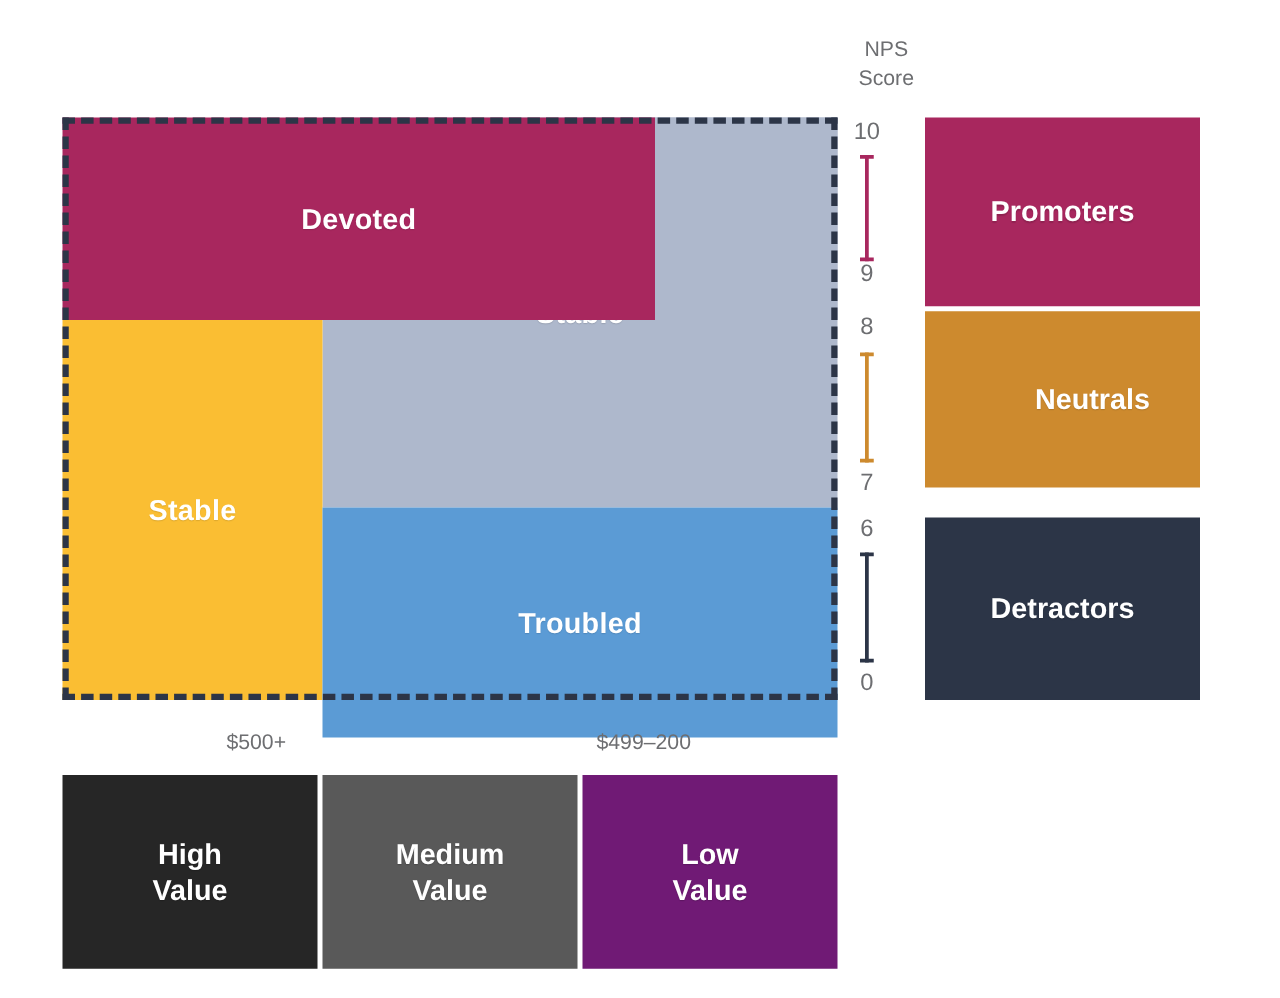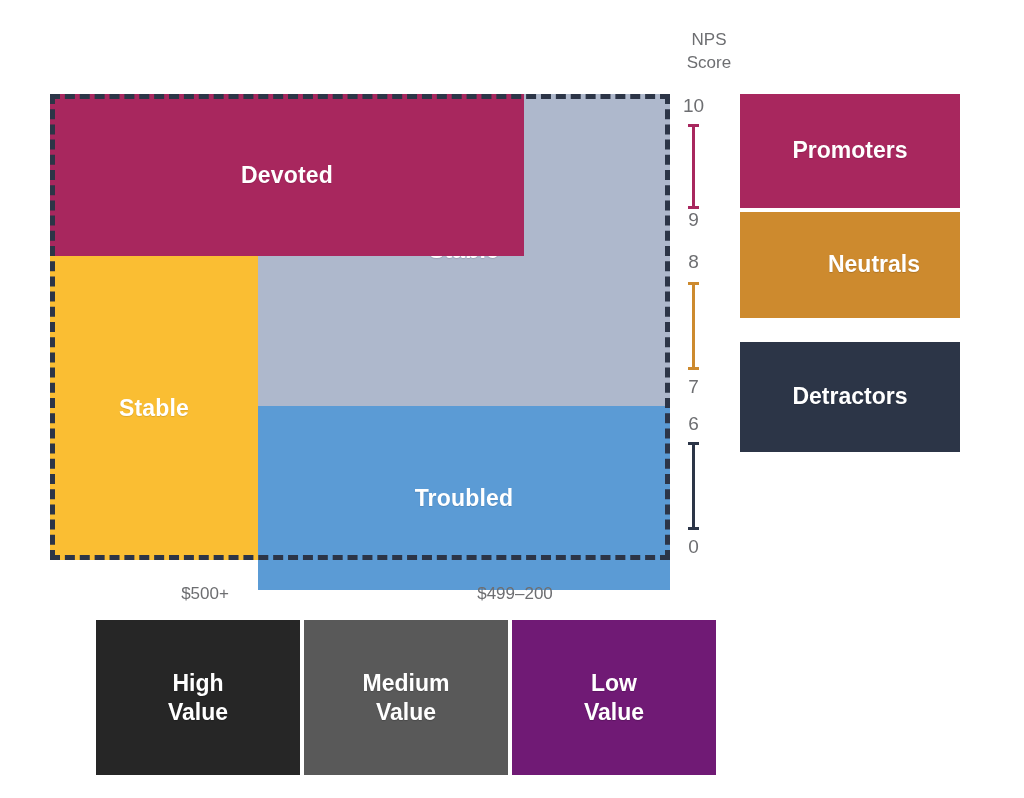--- a/index.html
+++ b/index.html
@@ -106,21 +106,20 @@
 
   
   #value-row {
     position: absolute;
     left: 50px;
     top: 620px;
     width: 620px;
     height: 155px;
     display: flex;
     gap: 4px;
-    margin-left: 46px;
   }
   .value-box {
     flex: 1 1 0;
     display: flex;
     flex-direction: column;
     align-items: center;
     justify-content: center;
     color: #ffffff;
     font-weight: bold;
     font-size: 23px;
@@ -172,21 +171,21 @@
   }
   .nps-bracket::before { top: 0; }
   .nps-bracket::after  { bottom: 0; }
 
   
   #legend {
     position: absolute;
     left: 740px;
     top: 94px;
     width: 220px;
-    height: 358px;
+    height: 466px;
     display: flex;
     flex-direction: column;
     gap: 4px;
     border-radius: 30px;
   }
   .legend-box {
     display: flex;
     align-items: center;
     justify-content: center;
     color: #ffffff;

